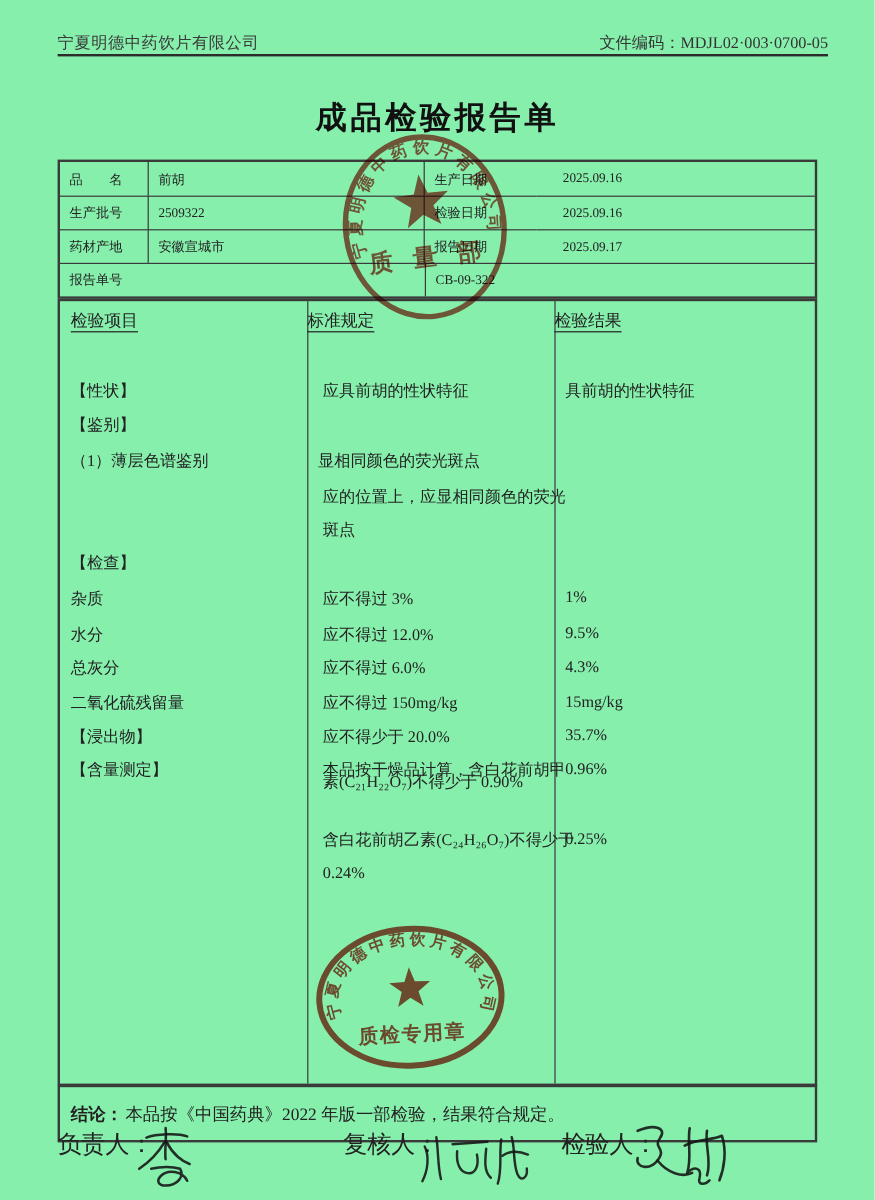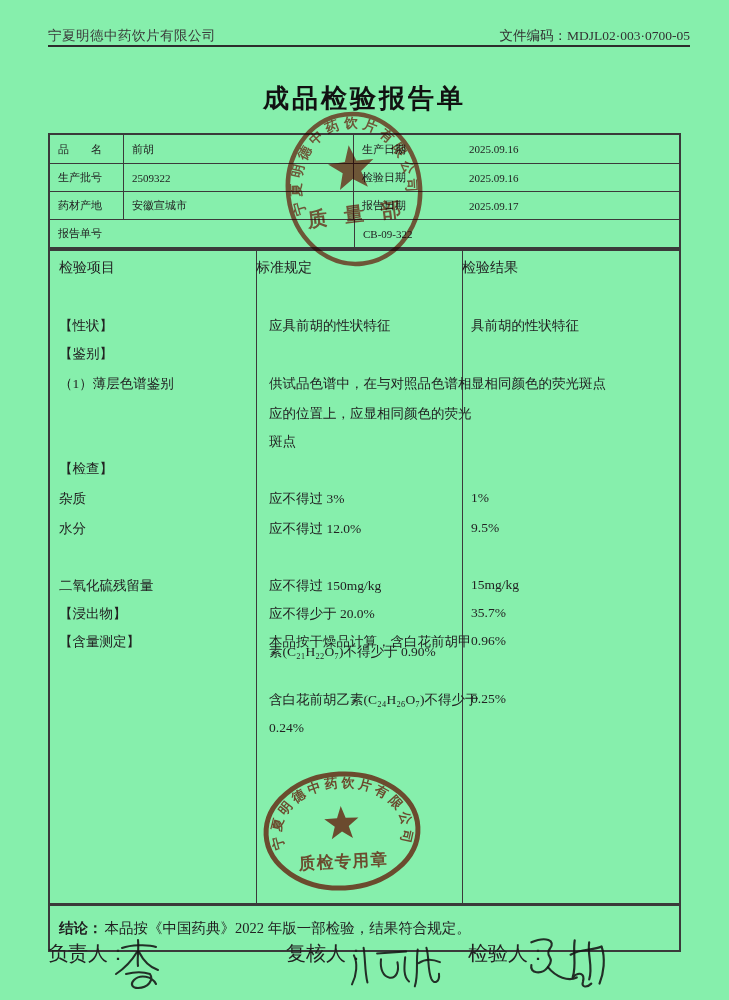--- a/index.html
+++ b/index.html
@@ -38,21 +38,21 @@
     left:48px;top:249px;width:633px;height:656px;box-sizing:border-box;
     border:2px solid #3a3a3a;font-size:13.5px;
   }
   .vline{position:absolute;top:0;bottom:0;width:1px;background:#3a3a3a;}
   .trow{position:absolute;left:0;right:0;display:flex;white-space:nowrap;}
   .c-item{width:206px;box-sizing:border-box;padding-left:9px;}
   .c-std{width:206px;box-sizing:border-box;padding-left:13px;}
   .c-res{width:215px;box-sizing:border-box;padding-left:9px;}
   .thead{font-size:14px;}
   .thead .c-std,.thead .c-res{text-align:left;padding-left:0;}
-  .u{text-underline-offset:4px;}
+  .u{text-decoration:underline;text-underline-offset:4px;}
 
   
   .conclusion{
     left:48px;top:904px;width:633px;height:48px;box-sizing:border-box;
     border:2px solid #3a3a3a;display:flex;align-items:center;
     padding-left:9px;font-size:14.5px;white-space:nowrap;
   }
   .conclusion b{margin-right:2px;}
 
   
@@ -114,21 +114,20 @@
       <div class="c-std">应具前胡的性状特征</div>
       <div class="c-res">具前胡的性状特征</div>
     </div>
     <div class="trow" style="top:94px">
       <div class="c-item">【鉴别】</div>
       <div class="c-std"></div>
       <div class="c-res"></div>
     </div>
     <div class="trow" style="top:124px">
       <div class="c-item">（1）薄层色谱鉴别</div>
-      <div class="c-std">供试品色谱中，在与对照品色谱相</div>
       <div class="c-res">显相同颜色的荧光斑点</div>
     </div>
     <div class="trow" style="top:154px">
       <div class="c-item"></div>
       <div class="c-std">应的位置上，应显相同颜色的荧光</div>
       <div class="c-res"></div>
     </div>
     <div class="trow" style="top:182px">
       <div class="c-item"></div>
       <div class="c-std">斑点</div>
@@ -141,20 +140,25 @@
     </div>
     <div class="trow" style="top:239px">
       <div class="c-item">杂质</div>
       <div class="c-std">应不得过 3%</div>
       <div class="c-res">1%</div>
     </div>
     <div class="trow" style="top:269px">
       <div class="c-item">水分</div>
       <div class="c-std">应不得过 12.0%</div>
       <div class="c-res">9.5%</div>
+    </div>
+    <div class="trow" style="top:297px">
+      <div class="c-item">总灰分</div>
+      <div class="c-std">应不得过 6.0%</div>
+      <div class="c-res">4.3%</div>
     </div>
     <div class="trow" style="top:326px">
       <div class="c-item">二氧化硫残留量</div>
       <div class="c-std">应不得过 150mg/kg</div>
       <div class="c-res">15mg/kg</div>
     </div>
     <div class="trow" style="top:354px">
       <div class="c-item">【浸出物】</div>
       <div class="c-std">应不得少于 20.0%</div>
       <div class="c-res">35.7%</div>

